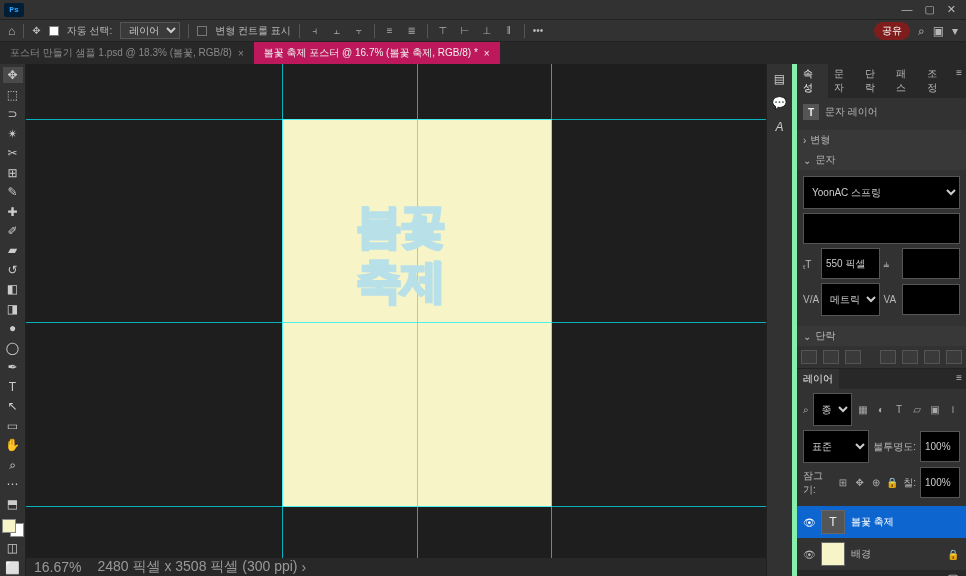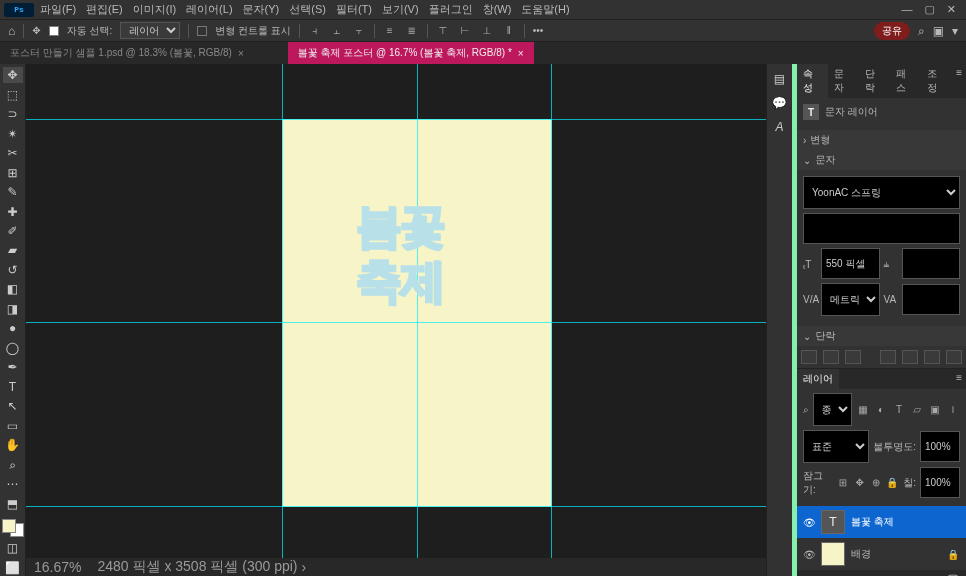--- a/index.html
+++ b/index.html
@@ -1,28 +1,28 @@
 <!DOCTYPE html>
 <html><head>
 <meta charset="utf-8">
 <style>
 * { margin: 0; padding: 0; box-sizing: border-box; font-family: "Malgun Gothic", sans-serif; }
 body { background: #323232; color: #b8b8b8; font-size: 10px; width: 966px; height: 576px; overflow: hidden; }
 .titlebar { height: 20px; background: #323232; display: flex; align-items: center; padding: 0 4px; border-bottom: 1px solid #222; }
-.titlebar .logo { width: 30px; height: 14px; background: #001e36; color: #31a8ff; font-size: 8px; font-weight: bold; display: flex; align-items: center; justify-content: center; margin-right: 6px; border-radius: 2px; font-family: Liberation Mono, monospace; }
+.titlebar .logo { width: 20px; height: 14px; background: #001e36; color: #31a8ff; font-size: 8px; font-weight: bold; display: flex; align-items: center; justify-content: center; margin-right: 6px; border-radius: 2px; font-family: Liberation Mono, monospace; }
 .titlebar .menu { display: flex; gap: 10px; font-size: 11px; }
 .titlebar .menu span { cursor: pointer; }
 .titlebar .wincontrols { margin-left: auto; display: flex; gap: 12px; font-size: 11px; padding-right: 6px; }
 .optbar { height: 22px; background: #323232; display: flex; align-items: center; padding: 0 8px; gap: 8px; border-bottom: 1px solid #222; font-size: 10px; }
 .optbar .homeicon { font-size: 12px; }
 .optbar .sep { width: 1px; height: 14px; background: #555; }
 .optbar select { background: #3a3a3a; border: 1px solid #555; color: #ccc; font-size: 10px; padding: 1px 4px; }
 .sharebtn { background: #7f1d1d; color: #fff; padding: 2px 8px; border-radius: 10px; font-size: 10px; margin-left: auto; }
 .iconbtn { font-size: 12px; cursor: pointer; }
-.tabbar { height: 22px; background: #282828; display: flex; align-items: center; font-size: 10px; gap: 34px; }
+.tabbar { height: 22px; background: #282828; display: flex; align-items: center; font-size: 10px; }
 .tabbar .tab { padding: 4px 10px; height: 100%; display: flex; align-items: center; gap: 6px; color: #888; }
 .tabbar .tab.active { background: #be185d; color: #eee; }
 .tabbar .tab .closex { font-size: 10px; }
 .main { display: flex; height: 512px; }
 .toolcol { width: 26px; background: #323232; display: flex; flex-direction: column; align-items: center; padding-top: 3px; gap: 3px; border-right: 1px solid #222; }
 .tool { width: 20px; height: 18px; display: flex; align-items: center; justify-content: center; font-size: 12px; color: #ccc; cursor: pointer; }
 .tool.active { background: #4a4a4a; }
 .colorsw { width: 22px; height: 20px; position: relative; margin-top: 4px; }
 .colorsw .fg { position: absolute; width: 14px; height: 14px; background: #f7f5c8; border: 1px solid #888; top: 0; left: 0; }
 .colorsw .bg { position: absolute; width: 14px; height: 14px; background: #fff; border: 1px solid #888; bottom: 0; right: 0; }
@@ -57,33 +57,20 @@
 .layerfoot { margin-top: auto; display: flex; justify-content: flex-end; gap: 8px; padding: 4px 6px; background: #282828; font-size: 11px; }
 .chk { width: 10px; height: 10px; border: 1px solid #777; display: inline-block; vertical-align: middle; }
 .smicon { width: 14px; height: 12px; display: flex; align-items: center; justify-content: center; font-size: 10px; color: #aaa; cursor: pointer; }
 .colorbox { width: 18px; height: 12px; background: #000; border: 1px solid #666; }
 </style>
 </head>
 <body>
 
 <div class="titlebar">
   <div class="logo">Ps</div>
-  <div class="menu">
-    <span>파일(F)</span>
-    <span>편집(E)</span>
-    <span>이미지(I)</span>
-    <span>레이어(L)</span>
-    <span>문자(Y)</span>
-    <span>선택(S)</span>
-    <span>필터(T)</span>
-    <span>보기(V)</span>
-    <span>플러그인</span>
-    <span>창(W)</span>
-    <span>도움말(H)</span>
-  </div>
   <div class="wincontrols">
     <span>—</span>
     <span>▢</span>
     <span>✕</span>
   </div>
 </div>
 
 <div class="optbar">
   <span class="homeicon">⌂</span>
   <span class="sep"></span>

